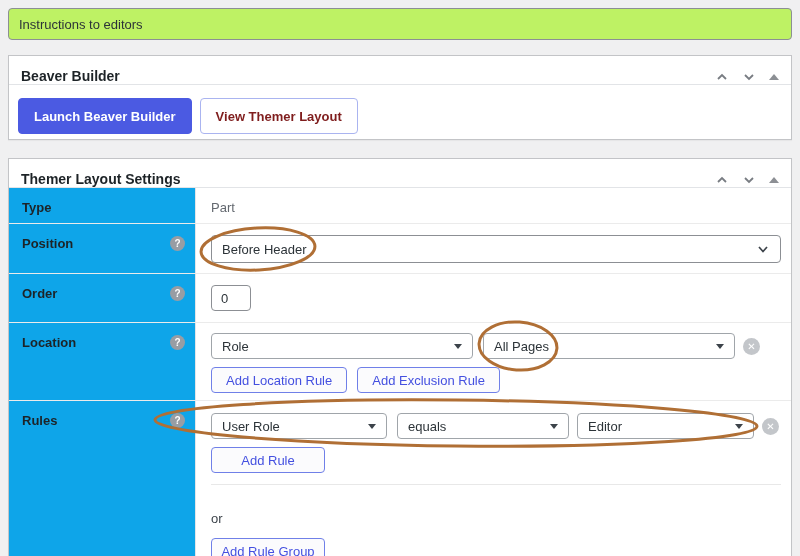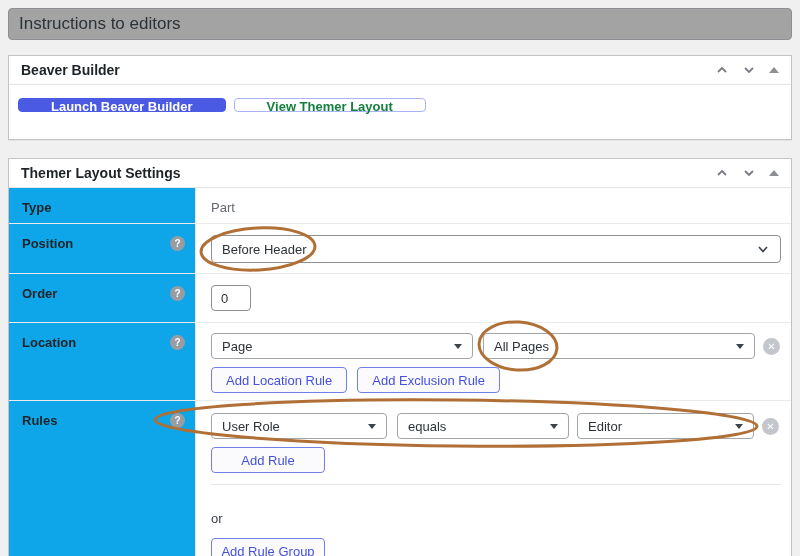--- a/index.html
+++ b/index.html
@@ -6,49 +6,49 @@
   html,body { width:800px; height:556px; }
   body {
     position:relative;
     background:#f0f0f1;
     font-family:"Liberation Sans","DejaVu Sans",sans-serif;
     overflow:hidden;
   }
   
   .title-input {
     position:absolute; left:8px; top:8px; width:784px; height:32px;
-    border:1px solid #8c8f94; border-radius:4px; background:#a3a3a3;
-    font-family:inherit; font-size:17px; color:#2c3338; padding:0 10px;
+    border:1px solid #8c8f94; border-radius:4px; background:#bef264;
+    font-family:inherit; font-size:13px; color:#2c3338; padding:0 10px;
     outline:none;
   }
   
   .postbox {
     position:absolute; left:8px; width:784px; background:#fff;
     border:1px solid #c3c4c7; box-shadow:0 1px 1px rgba(0,0,0,.04);
   }
   #bb-box  { top:55px;  height:85px; }
   #tls-box { top:158px; height:412px; display:flex; flex-direction:column; }
   .postbox-header {
-    height:29px; flex:0 0 29px; display:flex; align-items:center;
+    height:29px; flex:0 0 29px; display:flex; align-items:flex-end;
     padding:0 12px; border-bottom:1px solid #e2e4e7;
   }
   .postbox-title { flex:1; font-size:14px; font-weight:bold; color:#1d2327; }
   .handle-icons { display:flex; align-items:center; gap:13px; }
   .handle-icons svg { display:block; cursor:pointer; }
   .toggle-triangle {
     width:0; height:0; border-left:5px solid transparent;
     border-right:5px solid transparent; border-bottom:6px solid #8c8f94;
     cursor:pointer;
   }
   
   .bb-content { padding:13px 9px; display:flex; gap:8px; }
   .btn { font-family:inherit; font-size:13px; font-weight:600; border-radius:4px;
-         height:14px; padding:0 32px; cursor:pointer; }
+         height:36px; padding:0 15px; cursor:pointer; }
   .btn-primary { background:#4b5ae2; border:1px solid #4b5ae2; color:#fff; }
-  .btn-outline { background:#fff; border:1px solid #aab4f0; color:#15803d; }
+  .btn-outline { background:#fff; border:1px solid #aab4f0; color:#7f1d1d; }
   
   .form-row { display:flex; border-bottom:1px solid #ebebeb; }
   .form-row:last-child { border-bottom:none; flex:1; }
   .row-type     { height:36px; }
   .row-position { height:50px; }
   .row-order    { height:49px; }
   .row-location { height:78px; }
   .row-label {
     width:187px; flex:0 0 187px; background:#0ea5e9;
     border-right:1px solid #e3e5e8; padding:12px 10px 0 13px;
@@ -173,24 +173,24 @@
   </div>
 
   <div class="form-row row-location">
     <div class="row-label">
       <span class="lbl">Location</span>
       <span class="help-icon">?</span>
     </div>
     <div class="row-content">
       <div class="sel-line">
         <div class="sel" style="width:262px;">
-          <span>Page</span>
-          <span class="caret"></span>
-        </div>
-        <div class="sel" style="width:272px; margin-left:10px;">
+          <span>Role</span>
+          <span class="caret"></span>
+        </div>
+        <div class="sel" style="width:252px; margin-left:10px;">
           <span>All Pages</span>
           <span class="caret"></span>
         </div>
         <span class="remove-icon" style="margin-left:8px;">✕</span>
       </div>
       <div class="btn-line">
         <button class="btn-small">Add Location Rule</button>
         <button class="btn-small">Add Exclusion Rule</button>
       </div>
     </div>

